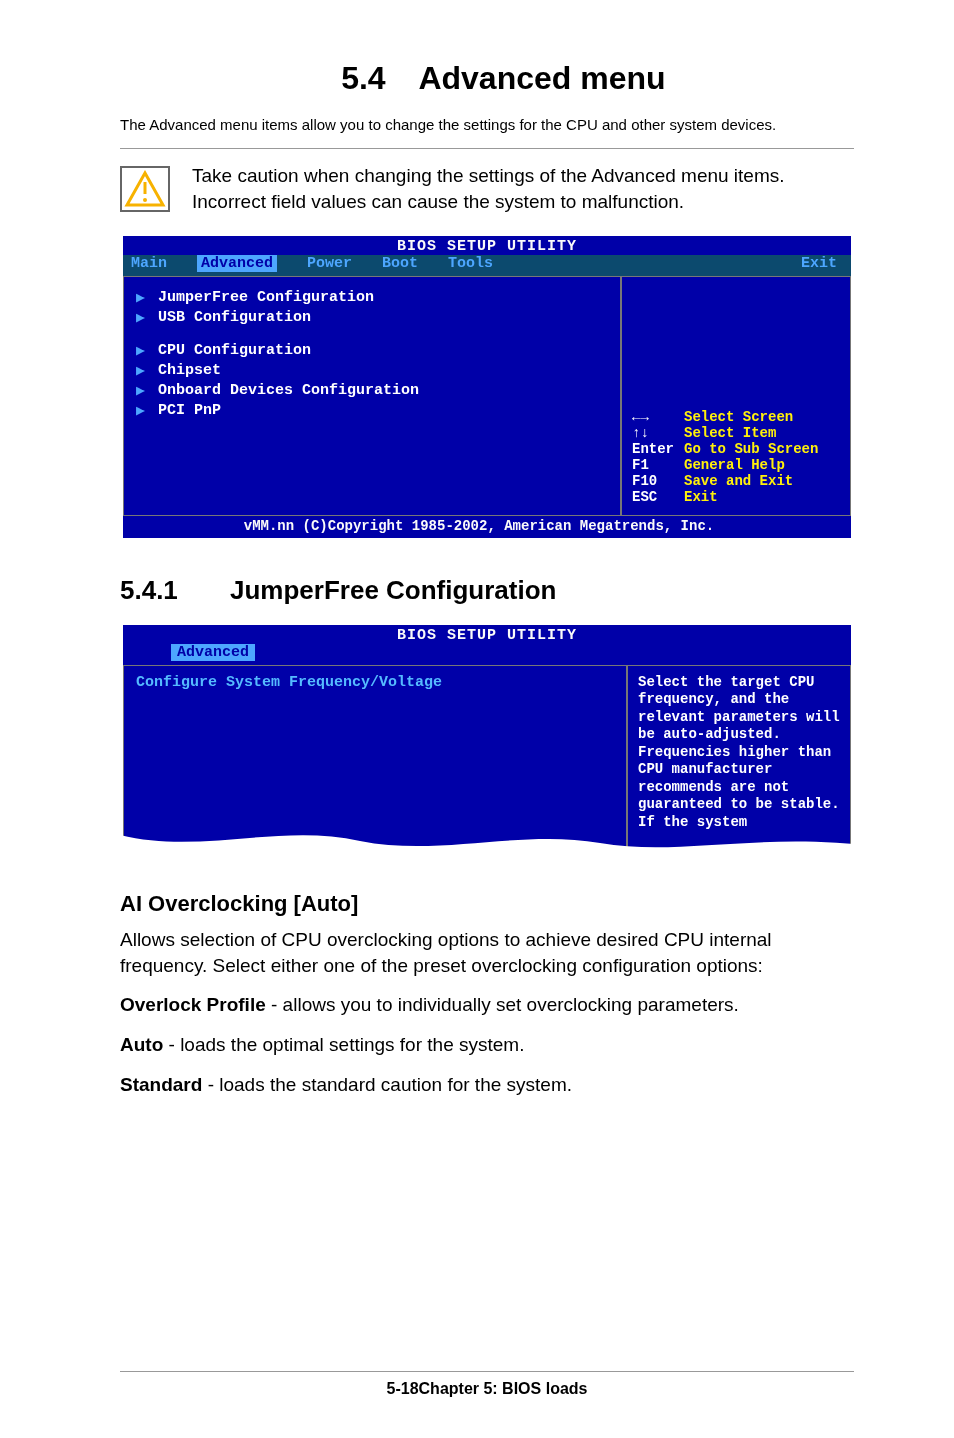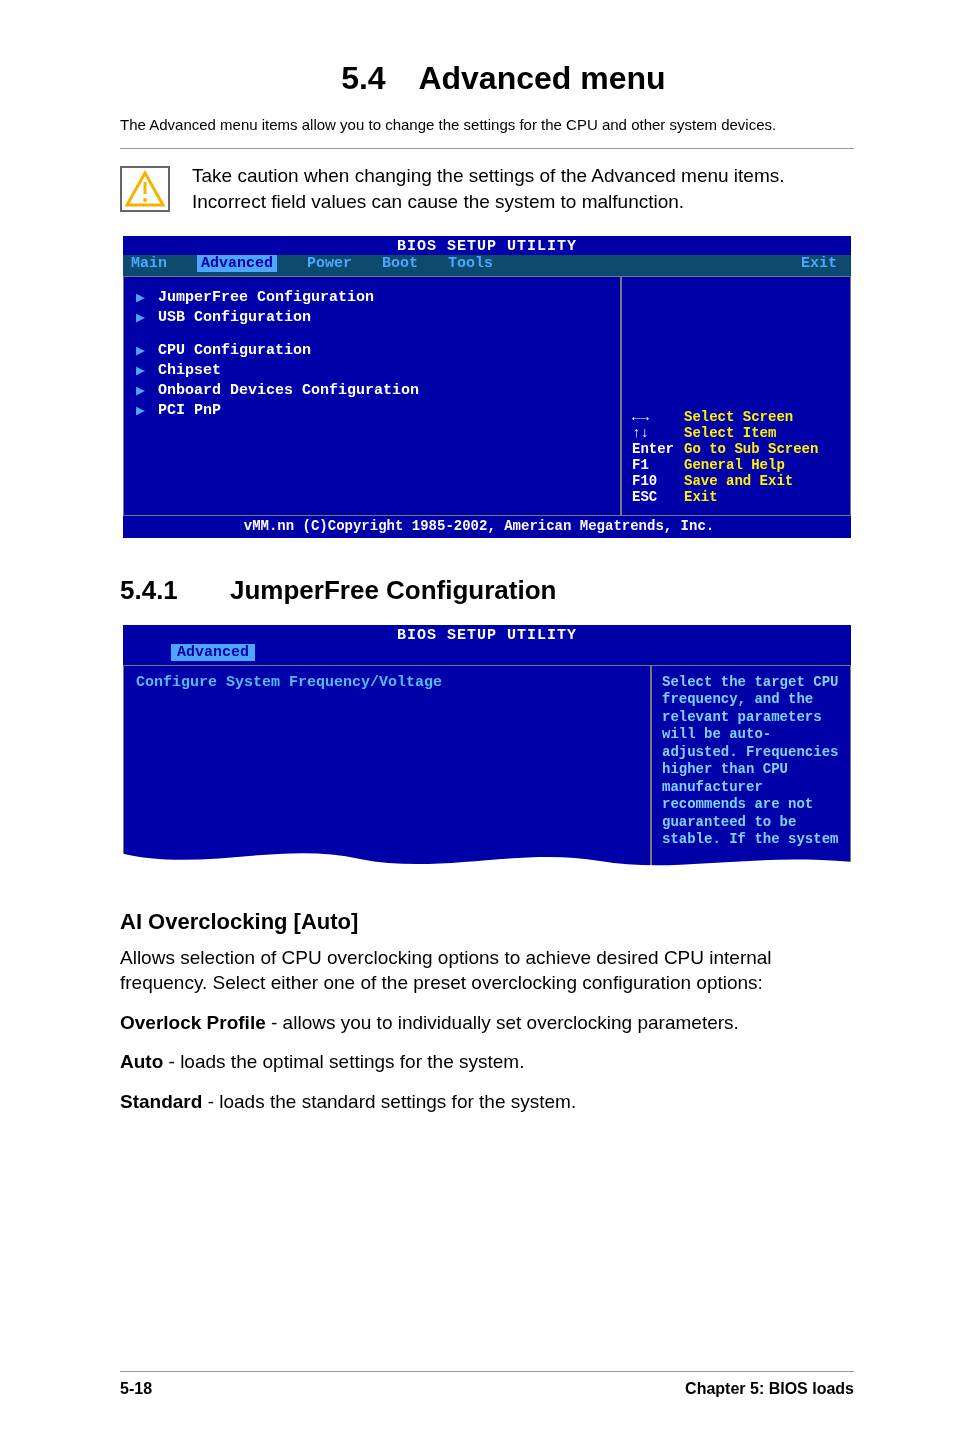--- a/index.html
+++ b/index.html
@@ -76,35 +76,35 @@
   .bios2-body { display:flex; }
   .bios2-left {
     flex:1; border:1px solid #777; padding:8px 12px 22px 12px; color:#fff;
     min-height:150px;
   }
   .header-line { color:#5bf; margin-bottom:2px; }
   .cfgrow { display:flex; }
   .cfgrow .lbl { width:260px; }
   .cfgrow .val { }
   .bios2-right {
-    width:200px; border:1px solid #777; color:#7dd3fc; padding:8px 10px 22px 10px;
+    width:224px; border:1px solid #777; color:#ffffff; padding:8px 10px 22px 10px;
     font-size:14px; line-height:1.25;
   }
   .wave {
     position:absolute; left:0; right:0; bottom:-2px; height:32px; pointer-events:none;
   }
   
   .h3 { font-size:22px; font-weight:bold; margin-bottom:10px; }
   .body-p { font-size:19px; line-height:1.35; margin-bottom:14px; }
   .body-p b { font-weight:bold; }
   
   .page-foot {
     position:absolute; left:120px; right:100px; bottom:40px;
     border-top:1px solid #999; padding-top:8px;
-    display:flex; justify-content:space-between; font-size:16px; font-weight:bold;
+    display:flex; justify-content:center; font-size:16px; font-weight:bold;
   }
 </style>
 </head>
 <body>
 
 <div class="section-title">
   <span class="num">5.4</span><span>Advanced menu</span>
 </div>
 <div class="intro-text">The Advanced menu items allow you to change the settings for the CPU and other system devices.</div>
 <div class="hr"></div>
@@ -207,18 +207,18 @@
   </div>
   <svg class="wave" viewBox="0 0 760 32" preserveAspectRatio="none">
     <path d="M0,8 C80,28 160,-4 240,14 C320,30 400,2 480,16 C560,30 640,4 760,20 L760,32 L0,32 Z" fill="#fff"></path>
   </svg>
 </div>
 
 <div class="h3">AI Overclocking [Auto]</div>
 <div class="body-p">Allows selection of CPU overclocking options to achieve desired CPU internal frequency. Select either one of the preset overclocking configuration options:</div>
 <div class="body-p"><b>Overlock Profile</b><span> - allows you to individually set overclocking parameters.</span></div>
 <div class="body-p"><b>Auto</b><span> - loads the optimal settings for the system.</span></div>
-<div class="body-p"><b>Standard</b><span> - loads the standard settings for the system.</span></div>
+<div class="body-p"><b>Standard</b><span> - loads the standard caution for the system.</span></div>
 
 <div class="page-foot">
   <span>5-18</span>
   <span>Chapter 5: BIOS loads</span>
 </div>
 
 </body></html>

